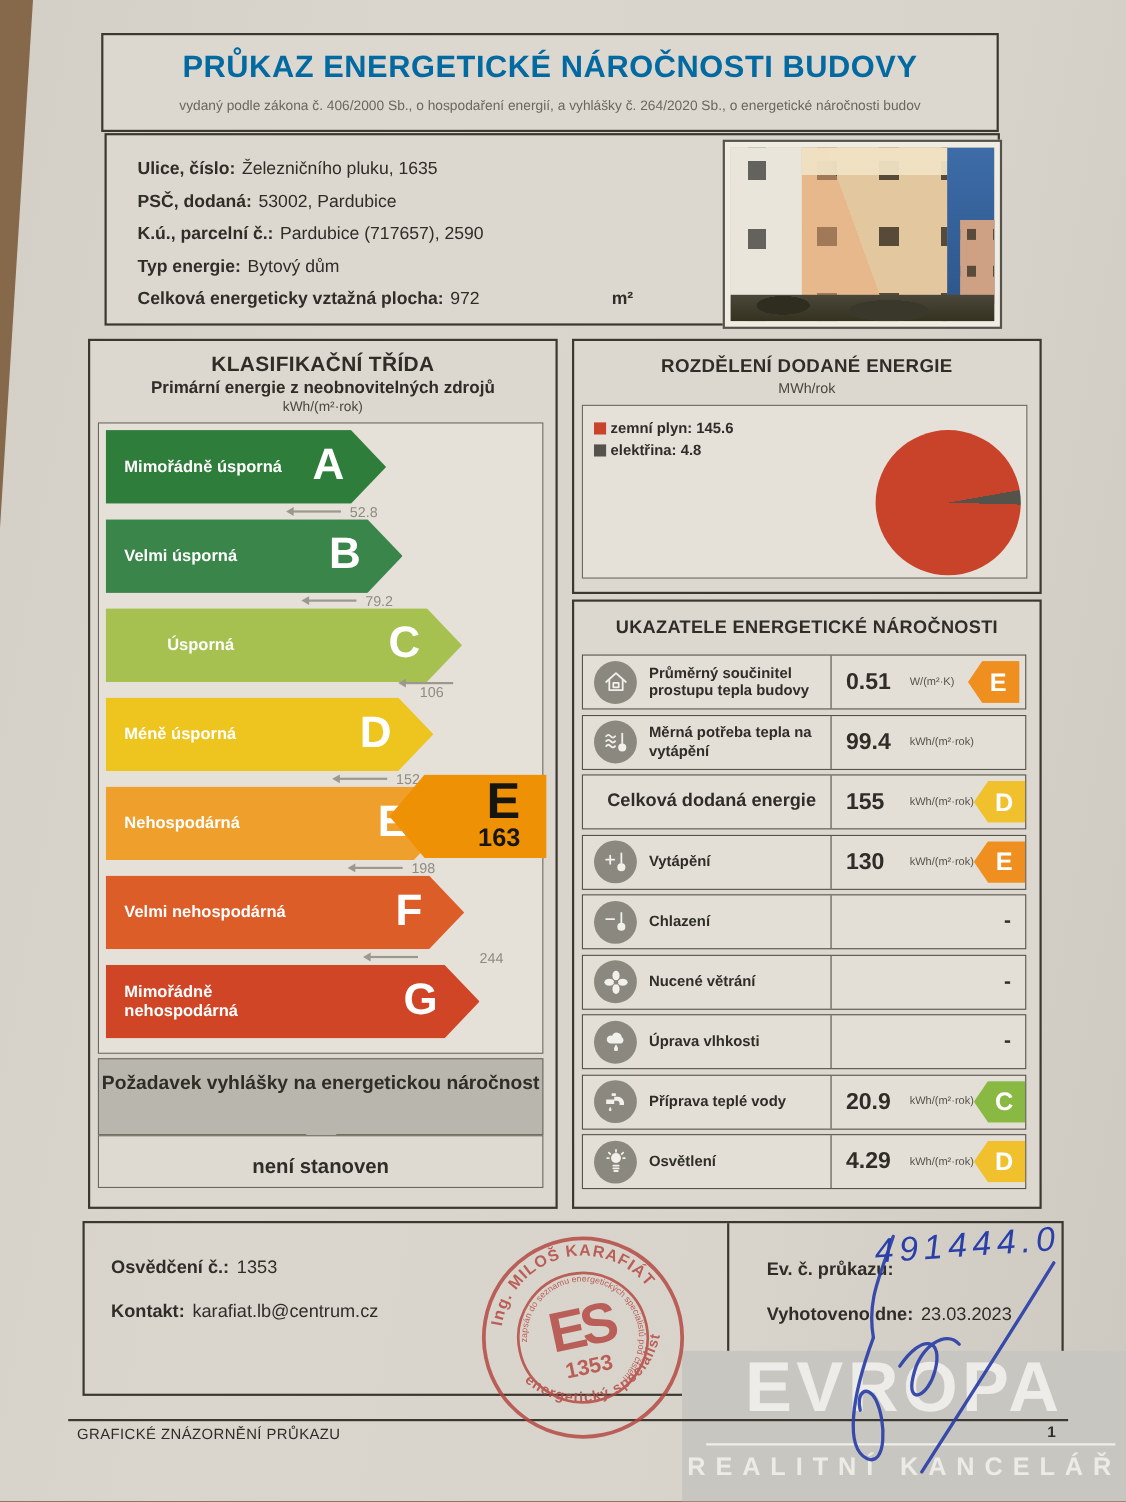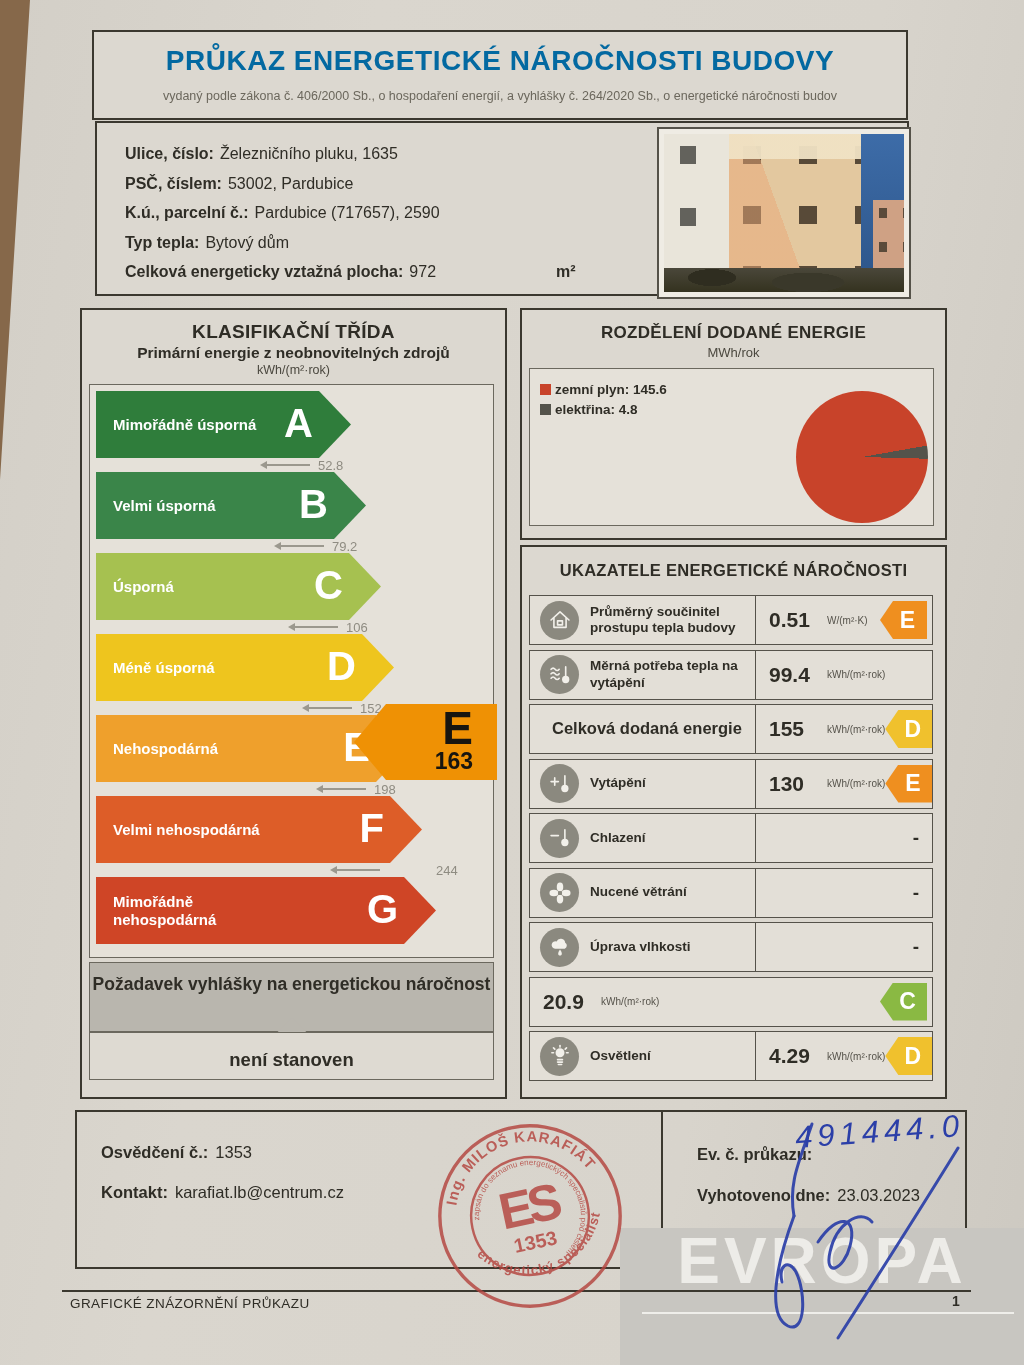--- a/index.html
+++ b/index.html
@@ -59,29 +59,29 @@
   #class-panel .ttl{text-align:center;font-weight:bold;font-size:19px;margin-top:11px;letter-spacing:.3px;}
   #class-panel .sttl{text-align:center;font-weight:bold;font-size:15.5px;margin-top:1px;}
   #class-panel .u{text-align:center;font-size:12.5px;margin-top:1px;color:#4a473e;}
   #scale{position:absolute;left:7px;top:74px;width:405px;height:574px;padding:6px 0 0 6px;box-sizing:border-box;}
   .cls-arrow{position:relative;height:67px;color:#fff;display:flex;align-items:center;
     clip-path:polygon(0 0, calc(100% - 32px) 0, 100% 50%, calc(100% - 32px) 100%, 0 100%);}
   .cls-arrow .lbl{padding-left:17px;font-weight:bold;font-size:15px;line-height:1.2;width:150px;}
   .cls-arrow .ltr{position:absolute;right:38px;top:50%;transform:translateY(-54%);font-size:40px;font-weight:bold;}
   .cls-a{width:255px;background:#2f7d3b;}
   .cls-b{width:270px;background:#3a8549;}
-  .cls-c{width:285px;background:#a6c150;}
+  .cls-c{width:285px;background:#a6c150;padding-left:39px;}
   .cls-d{width:298px;background:#eec51e;}
   .cls-e{width:312px;background:#efa02c;}
   .cls-f{width:326px;background:#dd5d28;}
   .cls-g{width:340px;background:#cf4526;}
   .thr{height:14px;display:flex;align-items:center;font-size:13px;color:#8f8c82;}
   .tl{width:46px;border-top:2.5px solid #9b988e;position:relative;margin-right:8px;}
   .tl::before{content:"";position:absolute;left:-8px;top:-5.5px;border:4px solid transparent;border-right:7px solid #9b988e;}
-  .t-a{margin-left:168px;} .t-b{margin-left:182px;} .t-c{margin-left:196px;}
+  .t-a{margin-left:168px;} .t-b{margin-left:182px;} .t-c{margin-left:196px;flex-direction:column;}
   .t-d{margin-left:210px;} .t-e{margin-left:224px;} .t-f{margin-left:238px;gap:48px;}
   #result-arrow{position:absolute;left:272px;top:394px;width:143px;height:76px;background:#ef9104;
     clip-path:polygon(32px 0, 100% 0, 100% 100%, 32px 100%, 0 50%);
     display:flex;flex-direction:column;align-items:flex-end;justify-content:center;color:#171510;padding-right:24px;box-sizing:border-box;}
   #result-arrow .rl{font-size:46px;font-weight:bold;line-height:.85;}
   #result-arrow .rv{font-size:23px;font-weight:bold;}
   #req-band{position:absolute;left:7px;top:652px;width:405px;height:70px;background:#b9b6ae;border:1.5px solid #6b685e;
     box-sizing:border-box;text-align:center;font-weight:bold;font-size:17.5px;line-height:1.5;padding-top:8px;}
   #req-band::after{content:"";position:absolute;left:50%;bottom:-12px;width:20px;height:20px;background:#b9b6ae;
     transform:translateX(-50%) rotate(45deg);border-right:1.5px solid #6b685e;border-bottom:1.5px solid #6b685e;}
@@ -154,23 +154,23 @@
 <div id="paper"></div>
 
 <div class="box" id="header-box">
   <h1>PRŮKAZ ENERGETICKÉ NÁROČNOSTI BUDOVY</h1>
   <div class="sub">vydaný podle zákona č. 406/2000 Sb., o hospodaření energií, a vyhlášky č. 264/2020 Sb., o energetické náročnosti budov</div>
 </div>
 
 <div class="box" id="info-box">
   <div id="info-rows">
     <div><b>Ulice, číslo:</b><span>Železničního pluku, 1635</span></div>
-    <div><b>PSČ, číslem:</b><span>53002, Pardubice</span></div>
+    <div><b>PSČ, dodaná:</b><span>53002, Pardubice</span></div>
     <div><b>K.ú., parcelní č.:</b><span>Pardubice (717657), 2590</span></div>
-    <div><b>Typ tepla:</b><span>Bytový dům</span></div>
+    <div><b>Typ energie:</b><span>Bytový dům</span></div>
     <div><b>Celková energeticky vztažná plocha:</b><span>972</span><span class="unit-m2">m²</span></div>
   </div>
   <div id="photo">
     <div id="photo-inner">
       <div class="sky"></div>
       <div class="bld-far"></div>
       <div class="bld-left"></div>
       <div class="bld-main"></div>
       <div class="veg"></div>
     </div>
@@ -384,20 +384,30 @@
         <span class="ilbl">Úprava vlhkosti</span>
       </div>
       <div class="rcell">
         <span class="val"></span>
         <span class="iunit"></span>
         <span class="badge dash">-</span>
       </div>
     </div>
 
     <div class="irow">
+      <div class="lcell">
+        <div class="icirc">
+          <svg width="26" height="26" viewBox="0 0 32 32">
+              <path class="icnf" d="M5 13 h9 v-3 h4 a7 7 0 0 1 7 7 v2 h-5 v-1.5 a3 3 0 0 0 -3 -3 h-3 v3.5 h-9 z"></path>
+              <rect class="icnf" x="11" y="6" width="5" height="3" rx="1"></rect>
+              <path class="icnf" d="M9.5 21 c2 2.6, 2 4.8, 0 5.1 c-2 -0.3, -2 -2.5, 0 -5.1 z"></path>
+            </svg>
+        </div>
+        <span class="ilbl">Příprava teplé vody</span>
+      </div>
       <div class="rcell">
         <span class="val">20.9</span>
         <span class="iunit">kWh/(m²·rok)</span>
         <span class="badge badge-c">C</span>
       </div>
     </div>
 
     <div class="irow">
       <div class="lcell">
         <div class="icirc">
@@ -421,20 +431,21 @@
         <span class="badge badge-d">D</span>
       </div>
     </div>
 
   </div>
 </div>
 
 <div id="brand-block">
   <div id="brand-name">EVROPA</div>
   <div id="brand-line"></div>
+  <div id="brand-tag">REALITNÍ KANCELÁŘ</div>
 </div>
 
 <div class="box" id="cert-box">
   <div id="cert-left">
     <div><b>Osvědčení č.:</b><span>1353</span></div>
     <div><b>Kontakt:</b><span>karafiat.lb@centrum.cz</span></div>
   </div>
   <div id="cert-div"></div>
   <div id="cert-right">
     <div><b>Ev. č. průkazu:</b></div>

